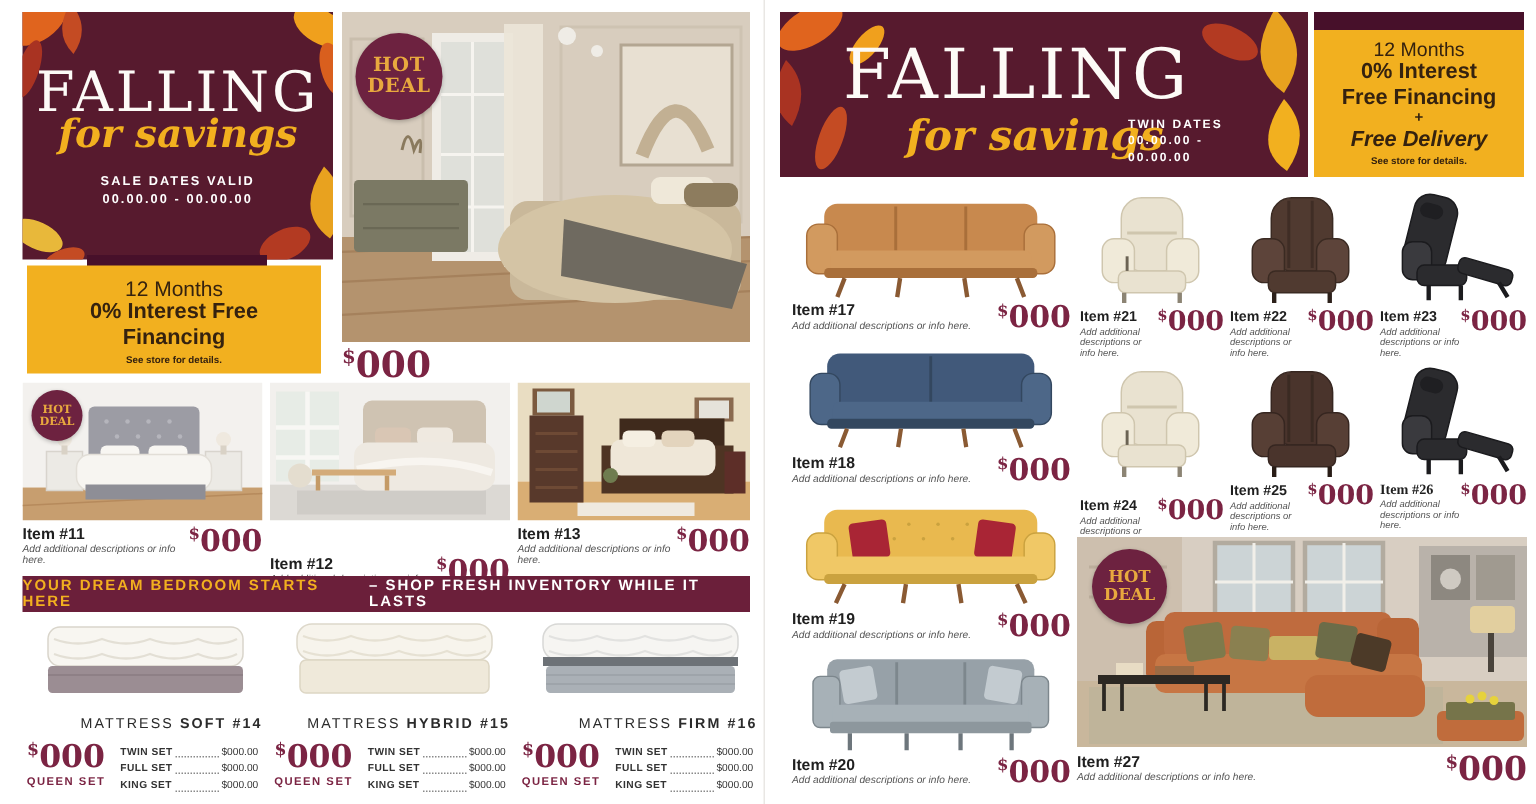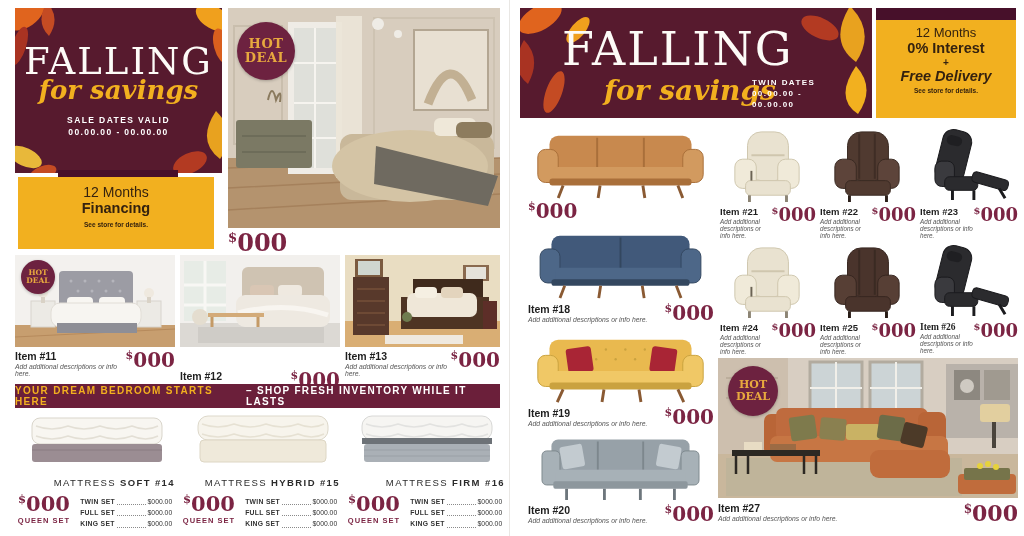--- a/index.html
+++ b/index.html
@@ -78,20 +78,21 @@
     <div class="falling" style="font-size:37px;">FALLING</div>
     <div class="script" style="font-size:26px; margin-top:-8px;">for savings</div>
     <div class="dates" style="font-size:8.5px; margin-top:10px;">SALE DATES VALID</div>
     <div class="dates" style="font-size:8.5px; margin-top:2px;">00.00.00 - 00.00.00</div>
   </div>
 </div>
 <div class="abs" style="left:58px; top:170px; width:120px; height:10px; background:#47102a;"></div>
 
 <div class="abs finbox" style="left:18px; top:177px; width:196px; height:72px; padding-top:7px;">
   <div class="l1">12 Months</div>
+  <div class="b">0% Interest Free</div>
   <div class="b">Financing</div>
   <div class="note">See store for details.</div>
 </div>
 
 <svg class="abs photo" style="left:228px; top:8px;" width="272" height="220" viewBox="0 0 272 220">
   <rect width="272" height="152" fill="#d8cdbe"></rect>
   <rect x="6" y="18" width="48" height="118" fill="none" stroke="#c9bead" stroke-width="2"></rect>
   <rect x="146" y="10" width="120" height="130" fill="none" stroke="#cec3b2" stroke-width="2"></rect>
   <rect y="150" width="272" height="70" fill="#b4936e"></rect>
   <path d="M0 160 L272 150 M0 180 L272 166 M0 202 L272 186" stroke="#a5815c" stroke-width="1.5" fill="none"></path>
@@ -330,20 +331,21 @@
     <div class="dates" style="font-size:8px; margin-top:2px;">00.00.00 -</div>
     <div class="dates" style="font-size:8px; margin-top:2px;">00.00.00</div>
   </div>
 </div>
 
 <div class="abs finbox" style="left:876px; top:8px; width:140px; height:110px;">
   <div style="height:12px; background:#47102a;"></div>
   <div style="padding-top:5px;">
     <div class="l1" style="font-size:13px;">12 Months</div>
     <div class="b">0% Interest</div>
+    <div class="b">Free Financing</div>
     <div class="b" style="font-size:10px;">+</div>
     <div class="b" style="font-style:italic;">Free Delivery</div>
     <div class="note" style="margin-top:2px;">See store for details.</div>
   </div>
 </div>
 
 <svg class="abs photo" style="left:528px; top:128px;" width="185" height="72" viewBox="0 0 190 74">
   <rect x="22" y="8" width="146" height="34" rx="9" fill="#c8894e"></rect>
   <path d="M71 10 V40 M119 10 V40" stroke="#a96f3a" stroke-width="2"></path>
   <rect x="10" y="22" width="21" height="34" rx="8" fill="#d29a5f" stroke="#a96f3a"></rect>
@@ -386,20 +388,24 @@
   <rect x="12" y="20" width="19" height="36" rx="5" fill="#a7b1b7" stroke="#7d878d"></rect>
   <rect x="159" y="20" width="19" height="36" rx="5" fill="#a7b1b7" stroke="#7d878d"></rect>
   <rect x="32" y="14" width="24" height="24" rx="3" transform="rotate(-10 44 26)" fill="#c3cbd0"></rect>
   <rect x="134" y="14" width="24" height="24" rx="3" transform="rotate(10 146 26)" fill="#c3cbd0"></rect>
   <rect x="26" y="40" width="138" height="16" rx="4" fill="#a7b1b7"></rect>
   <rect x="24" y="52" width="142" height="8" rx="2" fill="#8d979d"></rect>
   <path d="M38 60 v12 M78 60 v12 M116 60 v12 M152 60 v12" stroke="#6d767c" stroke-width="3"></path>
 </svg>
 
 <div class="abs cap" style="left:528px; top:201px; width:186px;">
+  <div style="max-width:130px;">
+    <div class="id">Item #17</div>
+    <div class="desc">Add additional descriptions or info here.</div>
+  </div>
   <div class="price" style="font-size:20px;"><sup>$</sup><span>000</span></div>
 </div>
 <div class="abs cap" style="left:528px; top:303px; width:186px;">
   <div style="max-width:130px;">
     <div class="id">Item #18</div>
     <div class="desc">Add additional descriptions or info here.</div>
   </div>
   <div class="price" style="font-size:20px;"><sup>$</sup><span>000</span></div>
 </div>
 <div class="abs cap" style="left:528px; top:407px; width:186px;">
@@ -484,21 +490,21 @@
 </svg>
 <svg class="abs photo" style="left:922px; top:244px;" width="96" height="76" viewBox="0 0 96 78">
   <rect x="16" y="2" width="30" height="54" rx="11" transform="rotate(14 31 29)" fill="#2b2b2e" stroke="#1b1b1e"></rect>
   <rect x="24" y="8" width="16" height="10" rx="5" transform="rotate(14 32 13)" fill="#1f1f22"></rect>
   <rect x="12" y="34" width="20" height="26" rx="7" fill="#3a3a3e" stroke="#1b1b1e"></rect>
   <rect x="22" y="50" width="34" height="14" rx="5" fill="#2b2b2e" stroke="#1b1b1e"></rect>
   <rect x="52" y="44" width="38" height="11" rx="4" transform="rotate(16 52 44)" fill="#2b2b2e" stroke="#1b1b1e"></rect>
   <path d="M30 64 v10 M52 64 v10 M78 62 l6 10" stroke="#1b1b1e" stroke-width="3"></path>
 </svg>
 
-<div class="abs cap" style="left:720px; top:322px; width:96px;">
+<div class="abs cap" style="left:720px; top:332px; width:96px;">
   <div style="max-width:54px;">
     <div class="id" style="font-size:9.5px;">Item #24</div>
     <div class="desc" style="font-size:6.3px;">Add additional descriptions or info here.</div>
   </div>
   <div class="price" style="font-size:18px;"><sup>$</sup><span>000</span></div>
 </div>
 <div class="abs cap" style="left:820px; top:322px; width:96px;">
   <div style="max-width:54px;">
     <div class="id" style="font-size:9.5px;">Item #25</div>
     <div class="desc" style="font-size:6.3px;">Add additional descriptions or info here.</div>

